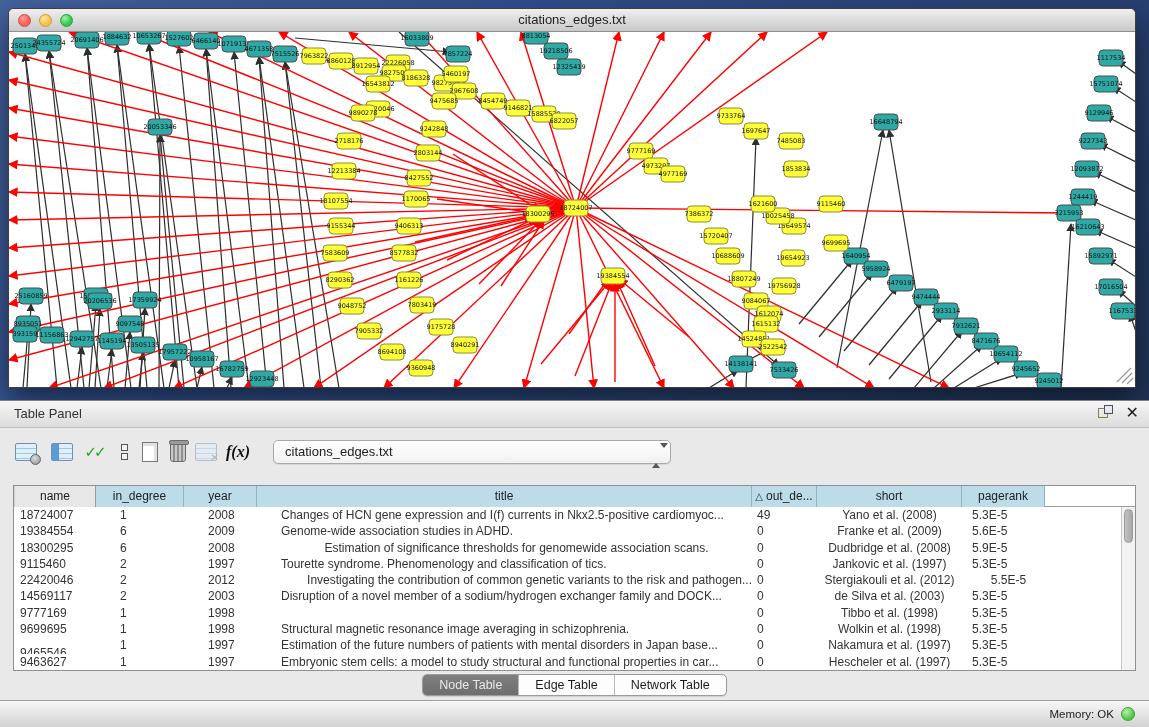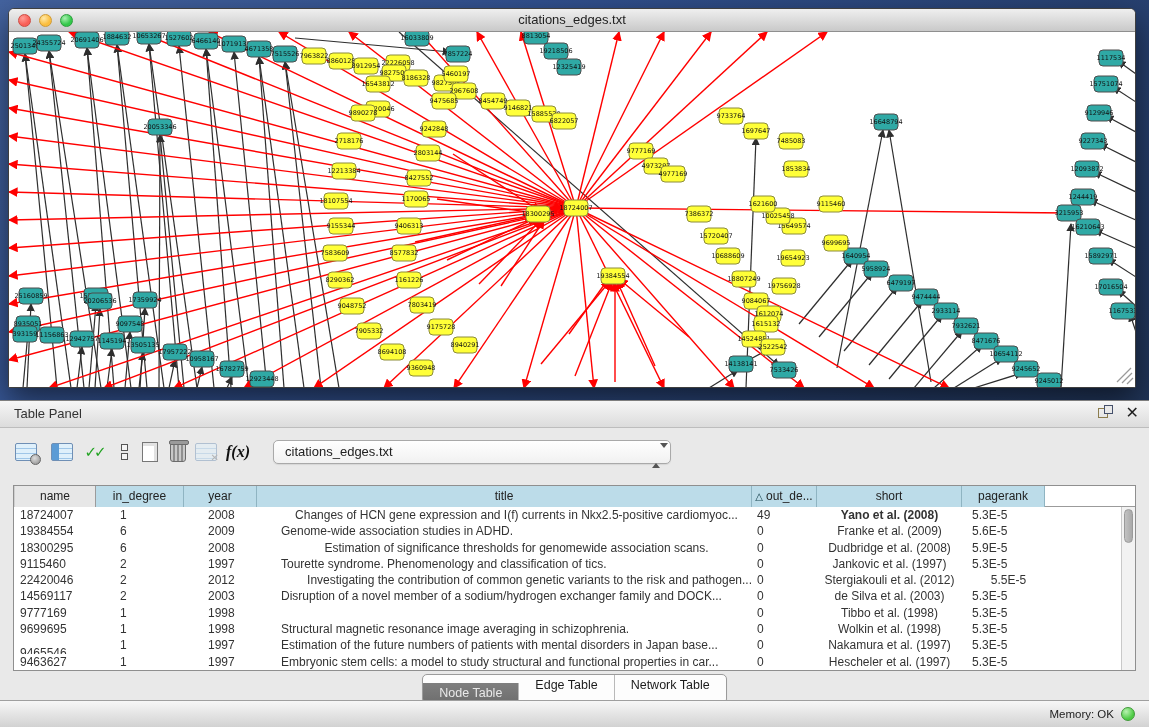--- a/index.html
+++ b/index.html
@@ -76,21 +76,21 @@
                border-left:1px solid #c9c9c9; }
   .thumb { position:absolute; left:2px; top:2px; width:9px; height:34px; background:linear-gradient(90deg,#c2c2c2,#a9a9a9);
            border-radius:5px; border:1px solid #9a9a9a; }
 
   
   .tabs { position:absolute; left:0; right:0; top:246px; display:flex; justify-content:center; }
   .seg { display:inline-flex; border:1px solid #9b9b9b; border-radius:5px; overflow:hidden;
          background:#fdfdfd; box-shadow:0 1px 1px rgba(0,0,0,.12); }
   .seg .tab { padding:2px 16px; font-size:12.5px; color:#1c1c1c; line-height:16px; border-right:1px solid #b9b9b9; }
   .seg .tab:last-child { border-right:none; }
-  .seg .tab.active { background:linear-gradient(#7f7f7f,#6e6e6e); color:#e9e9e9;margin-top:8px; }
+  .seg .tab.active { background:linear-gradient(#7f7f7f,#6e6e6e); color:#e9e9e9; }
 
   
   .statusbar { position:absolute; left:0; top:700px; width:1149px; height:27px;
                background:linear-gradient(#f7f7f7,#d2d2d2); border-top:1px solid #9f9f9f;
                display:flex; align-items:center; justify-content:flex-end; padding-right:14px; gap:7px; }
   .mem-label { font-size:11.5px; color:#222; }
   .mem-dot { width:14px; height:14px; border-radius:50%;
              background:radial-gradient(circle at 35% 30%, #b8f2b0,#4ecb45 65%); border:1px solid #3f9a38; }
 
   
@@ -790,23 +790,23 @@
           <div class="th" style="width: 495px;"><span>title</span></div>
           <div class="th" style="width: 65px;"><span class="sortglyph">△</span><span>out_de...</span></div>
           <div class="th" style="width: 145px;"><span>short</span></div>
           <div class="th" style="width: 83px;"><span>pagerank</span></div>
         </div>
       <div class="tbody" id="tbody">
           <div class="tr">
             <div class="td" style="width: 82px; padding-left: 6px; text-align: left;">18724007</div>
             <div class="td" style="width: 88px; padding-left: 24px; text-align: left;">1</div>
             <div class="td" style="width: 73px; padding-left: 24px; text-align: left;">2008</div>
-            <div class="td" style="width: 495px; padding-left: 24px; text-align: center;">Changes of HCN gene expression and I(f) currents in Nkx2.5-positive cardiomyoc...</div>
+            <div class="td" style="width: 495px; padding-left: 24px; text-align: left;">Changes of HCN gene expression and I(f) currents in Nkx2.5-positive cardiomyoc...</div>
             <div class="td" style="width: 65px; padding-left: 5px; text-align: left;">49</div>
-            <div class="td" style="width: 145px; padding-left: 0px; text-align: center; font-weight: bold;">Yano et al. (2008)</div>
+            <div class="td" style="width: 145px; padding-left: 0px; text-align: center;">Yano et al. (2008)</div>
             <div class="td" style="width: 83px; padding-left: 10px; text-align: left;">5.3E-5</div>
           </div>
           <div class="tr">
             <div class="td" style="width: 82px; padding-left: 6px; text-align: left;">19384554</div>
             <div class="td" style="width: 88px; padding-left: 24px; text-align: left;">6</div>
             <div class="td" style="width: 73px; padding-left: 24px; text-align: left;">2009</div>
             <div class="td" style="width: 495px; padding-left: 24px; text-align: left;">Genome-wide association studies in ADHD.</div>
             <div class="td" style="width: 65px; padding-left: 5px; text-align: left;">0</div>
             <div class="td" style="width: 145px; padding-left: 0px; text-align: center;">Franke et al. (2009)</div>
             <div class="td" style="width: 83px; padding-left: 10px; text-align: left;">5.6E-5</div>

